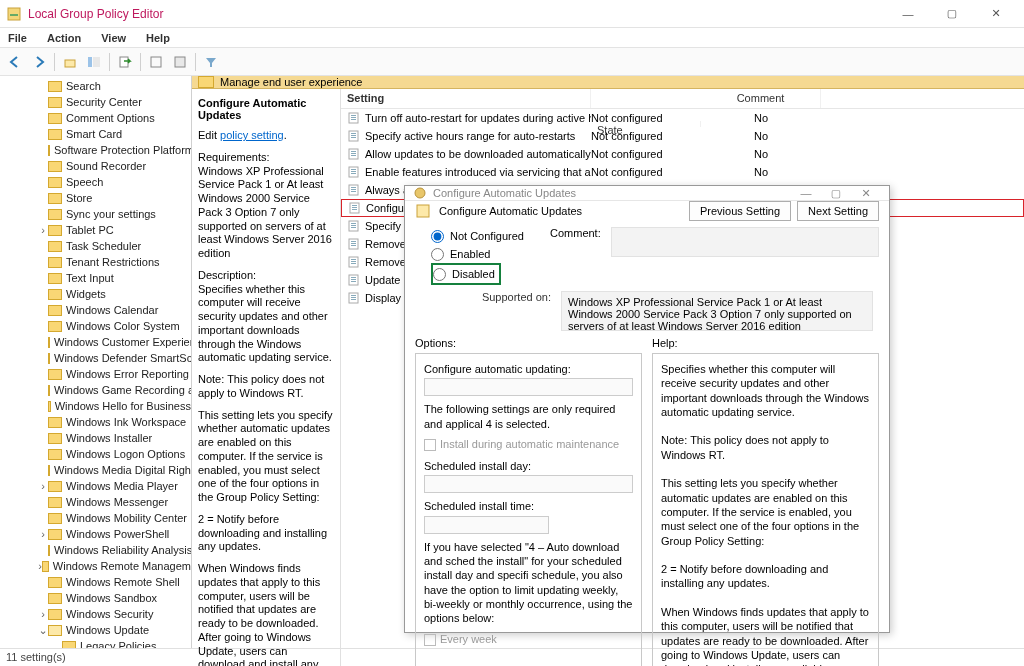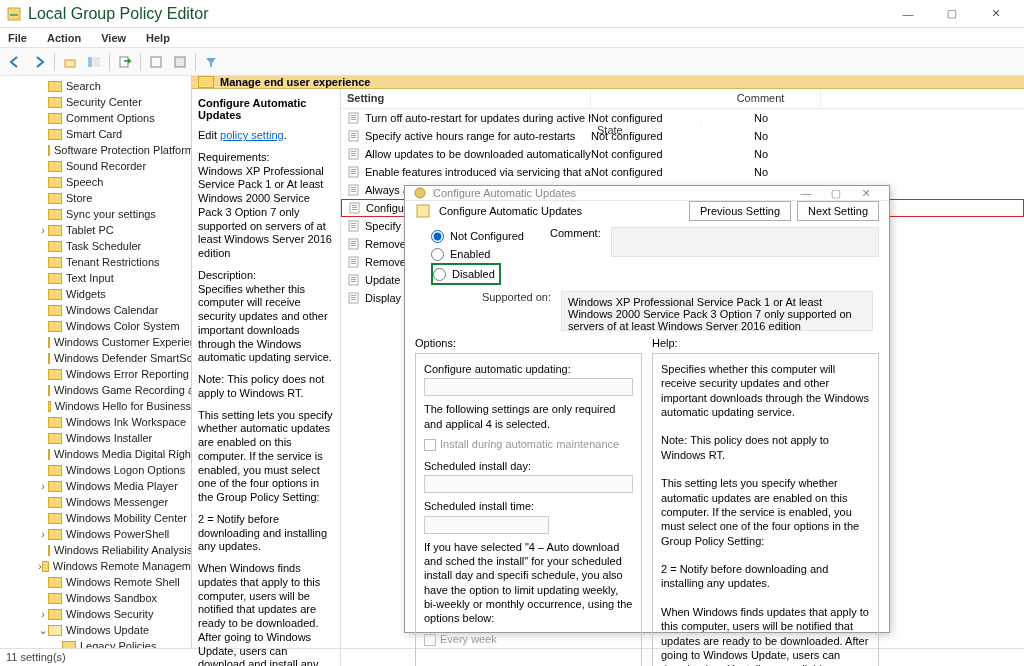--- a/index.html
+++ b/index.html
@@ -1,21 +1,21 @@
 <!DOCTYPE html>
 <html><head>
 <meta charset="utf-8">
 <style>
 * { box-sizing: border-box; margin: 0; padding: 0; font-family: "Segoe UI", Tahoma, sans-serif; font-size: 11px; }
 body { background: #fff; width: 1024px; height: 666px; overflow: hidden; position: relative; }
 
 
 .titlebar { height: 28px; display: flex; align-items: center; padding: 0 6px; border-bottom: 1px solid #e3e3e3; }
 .titlebar .icon { width: 16px; height: 16px; margin-right: 6px; }
-.titlebar .title { flex: 1; color: #14532d; font-size: 16px; }
+.titlebar .title { flex: 1; color: #be185d; font-size: 12px; }
 .titlebar .winbtn { width: 44px; height: 28px; display: flex; align-items: center; justify-content: center; color: #555; }
 
 
 .menubar { height: 20px; display: flex; align-items: center; padding: 0 4px; gap: 12px; border-bottom: 1px solid #e3e3e3; }
 .menubar span { color: #333; padding: 0 4px; font-weight: bold; }
 
 
 .toolbar { height: 28px; display: flex; align-items: center; padding: 0 4px; gap: 2px; border-bottom: 1px solid #e3e3e3; background: #fafafa; }
 .toolbar .tbtn { width: 22px; height: 22px; display: flex; align-items: center; justify-content: center; border: 1px solid transparent; }
 .toolbar .sep { width: 1px; height: 18px; background: #d0d0d0; margin: 0 2px; }
@@ -27,21 +27,21 @@
 .tree .node .fld { width: 14px; height: 11px; background: #f9d775; border: 1px solid #d4a82f; margin-right: 4px; }
 .tree .node .fldo { width: 14px; height: 11px; background: #fde9a9; border: 1px solid #d4a82f; margin-right: 4px; }
 .tree .node .tw { width: 10px; text-align: center; color: #666; }
 .tree .pad1 { padding-left: 48px; }
 .tree .pad2 { padding-left: 62px; }
 .tree .padtw { padding-left: 38px; }
 
 .content { flex: 1; display: flex; flex-direction: column; position: relative; }
 
 
-.crumb { height: 22px; background: #f5d992; display: flex; align-items: center; padding: 0 6px; gap: 6px; border-bottom: 1px solid #d4b461; font-weight: bold; }
+.crumb { height: 22px; background: #f5d992; display: flex; align-items: center; padding: 0 6px; gap: 6px; border-bottom: 1px solid #d4b461; }
 .crumb .fld { width: 16px; height: 12px; background: #f9d775; border: 1px solid #d4a82f; }
 
 .split { display: flex; flex: 1; }
 .descpane { width: 149px; border-right: 1px solid #e0e0e0; padding: 8px 6px; overflow: hidden; }
 .descpane h3 { font-weight: bold; margin-bottom: 8px; }
 .descpane .lnk { color: #0066cc; text-decoration: underline; }
 .descpane p { margin-bottom: 8px; line-height: 1.25; }
 
 .listpane { flex: 1; }
 .listhdr { display: flex; height: 20px; border-bottom: 1px solid #e6e6e6; }
@@ -244,25 +244,25 @@
       <div class="node pad1">
         <span class="fld"></span>
         <span>Windows Ink Workspace</span>
       </div>
       <div class="node pad1">
         <span class="fld"></span>
         <span>Windows Installer</span>
       </div>
       <div class="node pad1">
         <span class="fld"></span>
+        <span>Windows Logon Options</span>
+      </div>
+      <div class="node pad1">
+        <span class="fld"></span>
         <span>Windows Media Digital Righ</span>
-      </div>
-      <div class="node pad1">
-        <span class="fld"></span>
-        <span>Windows Logon Options</span>
       </div>
       <div class="node padtw">
         <span class="tw">›</span>
         <span class="fld"></span>
         <span>Windows Media Player</span>
       </div>
       <div class="node pad1">
         <span class="fld"></span>
         <span>Windows Messenger</span>
       </div>

